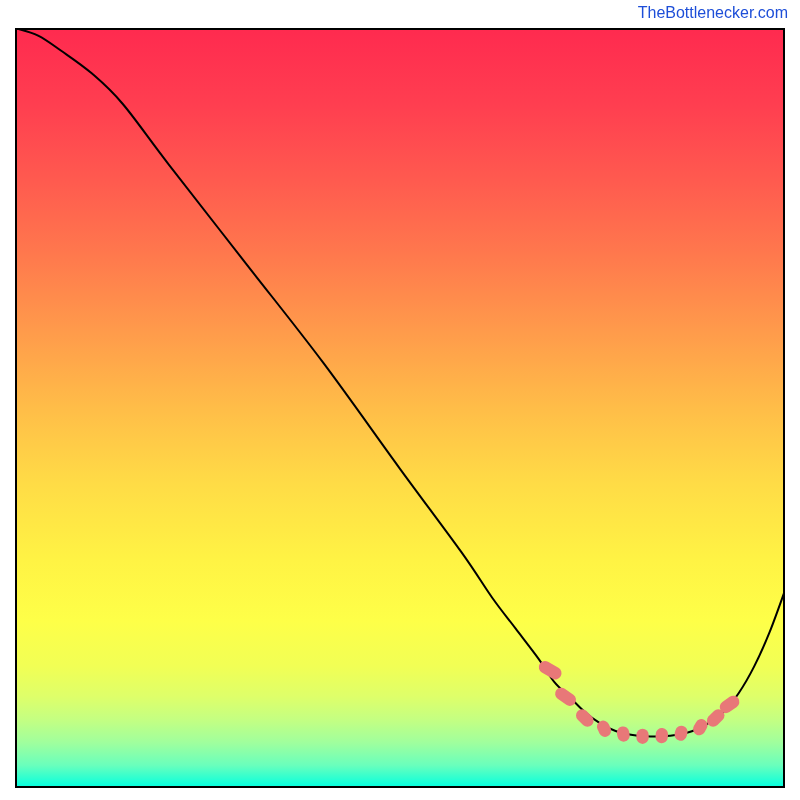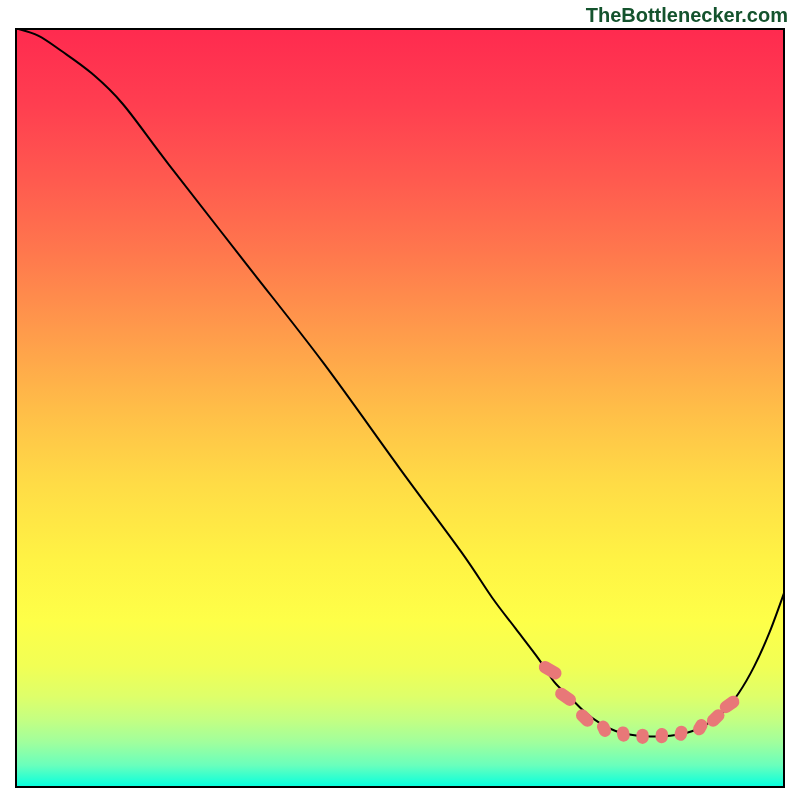--- a/index.html
+++ b/index.html
@@ -11,23 +11,23 @@
       width: 800px;
       height: 800px;
       position: relative;
       background: #ffffff;
       font-family: Arial, sans-serif;
     }
     .watermark {
       position: absolute;
       top: 4px;
       right: 12px;
-      font-size: 20px;
-      font-weight: bold;
-      color: #14532d;
+      font-size: 16px;
+      font-weight: normal;
+      color: #1d4ed8;
       z-index: 10;
     }
     .chart-container {
       position: absolute;
       top: 28px;
       left: 15px;
       width: 770px;
       height: 760px;
     }
     .gradient-bg {

